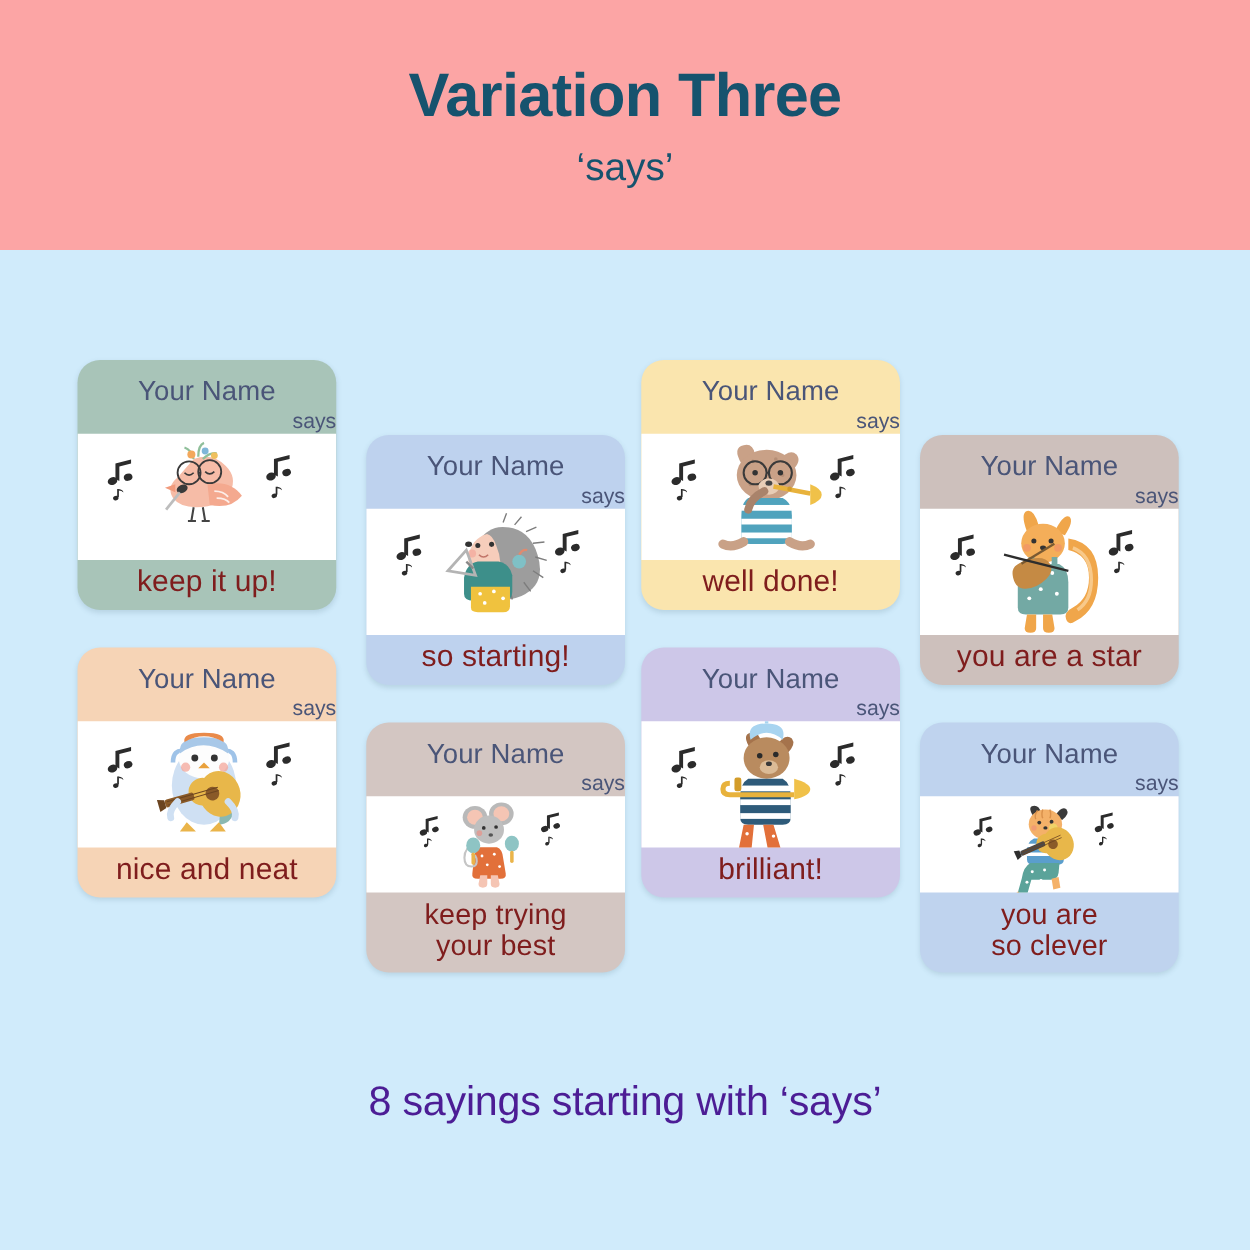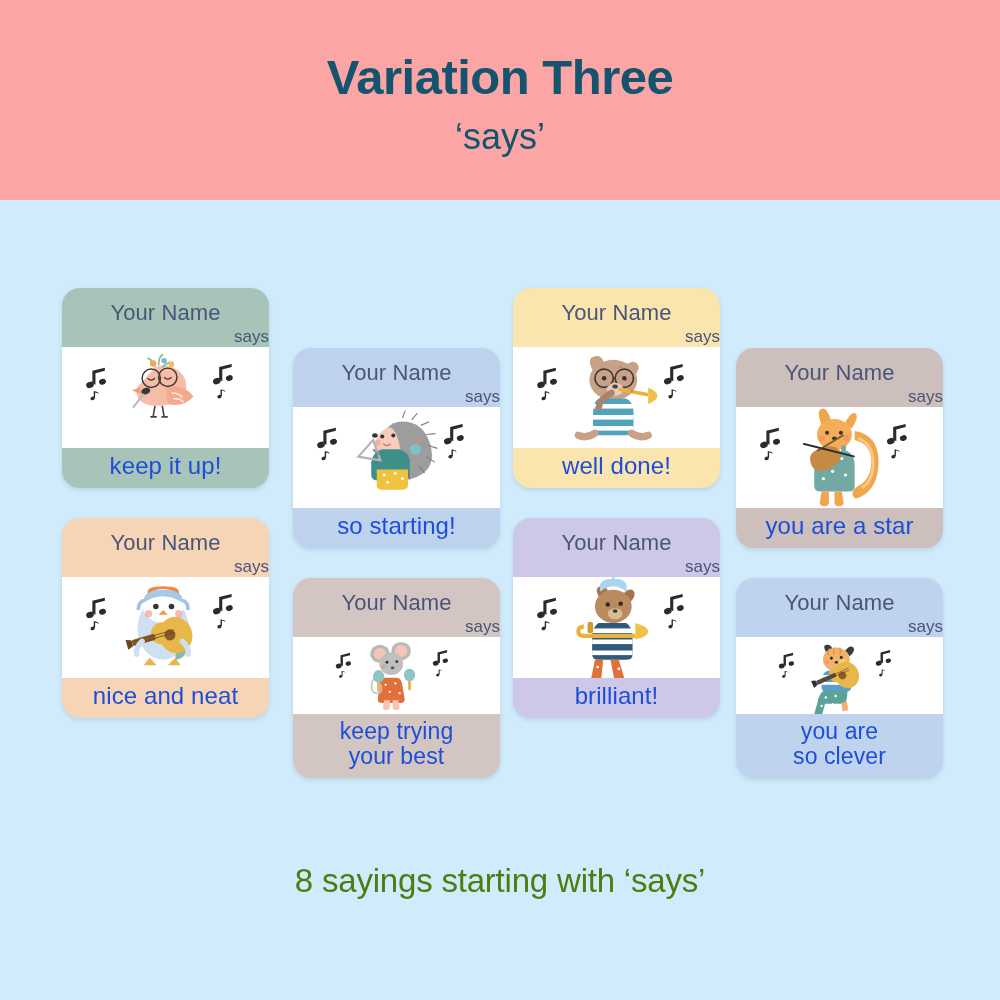--- a/index.html
+++ b/index.html
@@ -30,35 +30,35 @@
     padding-top: 52px;
     font-size: 49px;
     font-weight: bold;
     letter-spacing: -0.5px;
     color: #16536e;
     line-height: 1.05;
   }
   .header-sub {
     margin: 0;
     padding-top: 14px;
-    font-size: 36px;
+    font-size: 31px;
     font-weight: normal;
     color: #16536e;
     line-height: 1.1;
   }
 
   
   .footer {
     position: absolute;
     left: 0;
     top: 862px;
     width: 1000px;
     text-align: center;
     font-size: 33px;
-    color: #4d7c0f;
+    color: #4c1d95;
     letter-spacing: -0.2px;
   }
 
   
   .board {
     position: absolute;
     left: 0; top: 200px;
     width: 1000px;
     height: 660px;
   }
@@ -103,21 +103,21 @@
     height: 100%;
   }
   .card-bottom {
     flex: 0 0 auto;
     text-align: center;
     padding-bottom: 9px;
     padding-top: 5px;
   }
   .phrase {
     font-size: 24px;
-    color: #1d4ed8;
+    color: #7f1d1d;
     line-height: 1.08;
     letter-spacing: 0.1px;
     white-space: pre-line;
   }
   .phrase.two-line { font-size: 23px; }
 </style>
 </head>
 <body>
 
 <div class="header">

